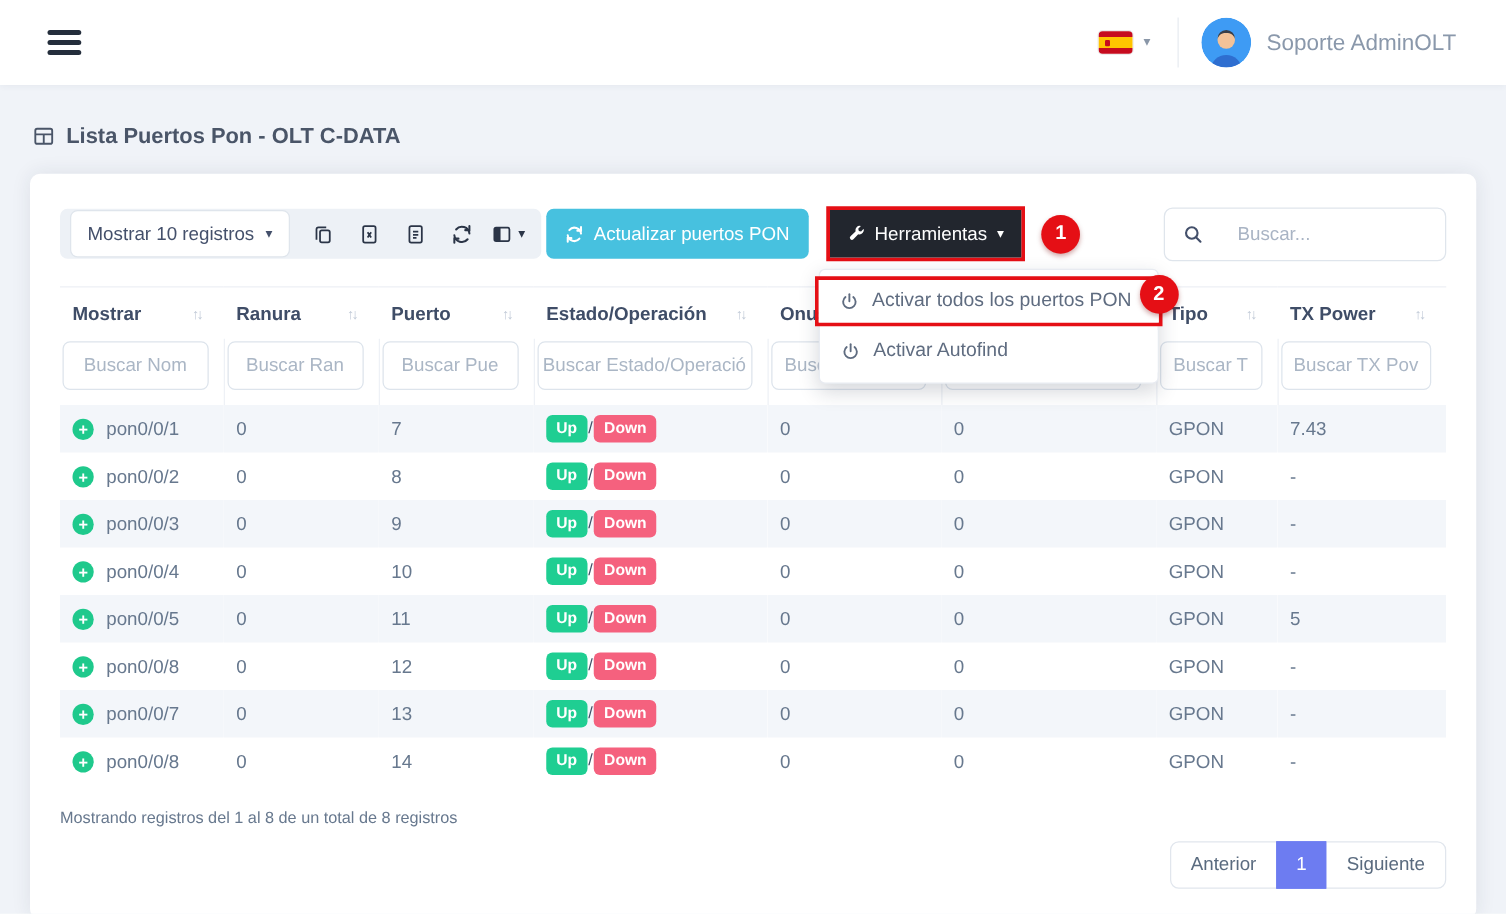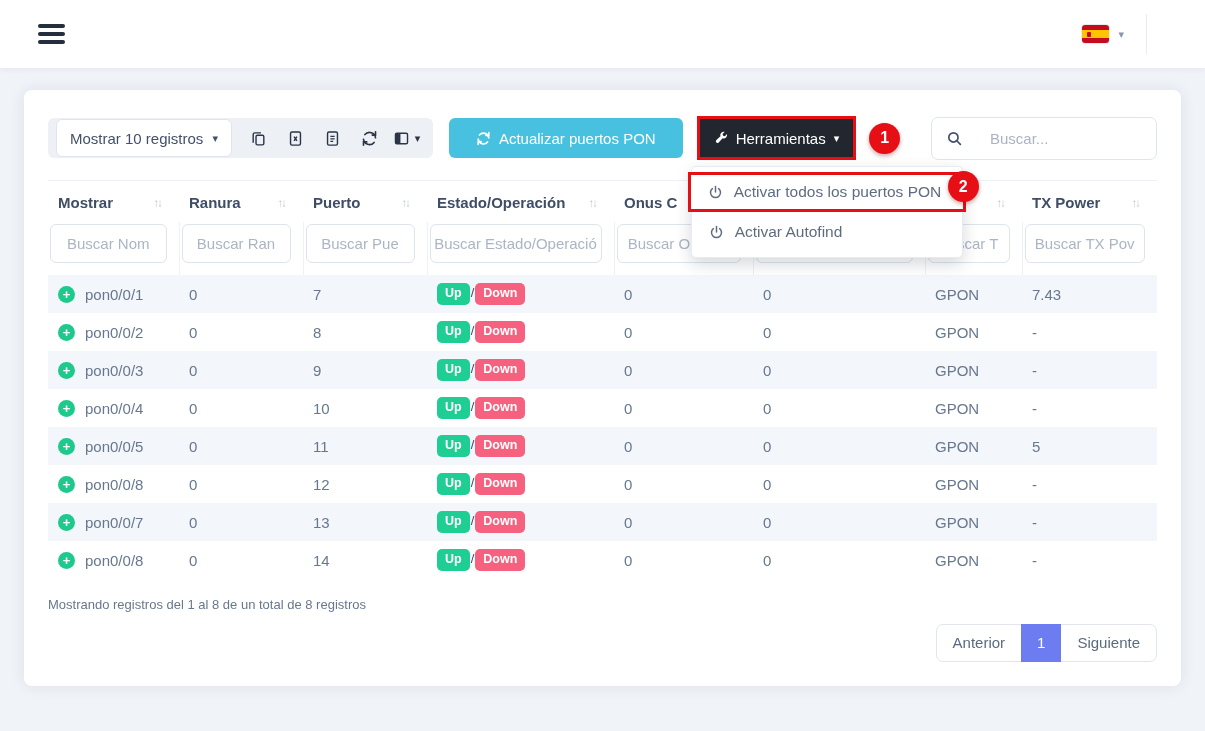--- a/index.html
+++ b/index.html
@@ -37,21 +37,21 @@
   
   .toolbar { display:flex; align-items:center; position:relative; z-index:5; margin-bottom:20px; }
   .strip { background:#edf1f6; border-radius:6px; display:flex; align-items:center;
     height:40px; padding:0 8px; }
   .length-btn { background:#fff; border:1px solid #dfe5ec; border-radius:6px; height:38px;
     padding:0 13px; color:#44506b; font-size:15px; display:flex; align-items:center; gap:9px;
     margin-right:8px; cursor:pointer; }
   .icon-btn { width:37px; height:38px; display:flex; align-items:center; justify-content:center;
     background:transparent; border:none; color:#2b3547; cursor:pointer; gap:5px; }
   .btn-update { background:#47c1df; color:#fff; border:none; border-radius:6px; height:40px;
-    padding:0 27px; font-size:15px; display:flex; align-items:center; gap:8px; margin-left:16px;
+    padding:0 15px; font-size:15px; display:flex; align-items:center; gap:8px; margin-left:4px;
     cursor:pointer; }
   .tools-wrap { position:relative; margin-left:14px; }
   .ann-frame { border:3px solid #e50f15; }
   .btn-tools { background:#22262e; color:#fff; border:none; height:38px; padding:0 14px;
     font-size:15px; display:flex; align-items:center; gap:8px; cursor:pointer; }
   .step-circle { width:31px; height:31px; border-radius:50%; background:#e50f15; color:#fff;
     font-size:16px; font-weight:bold; display:flex; align-items:center; justify-content:center;
     box-shadow:0 2px 4px rgba(120,0,0,.35); flex:0 0 auto; }
   .circle-1 { margin-left:13px; }
   .dropdown { position:absolute; top:calc(100% + 6px); left:-6px; width:272px; background:#fff;
@@ -108,24 +108,42 @@
       <i></i>
       <i></i>
       <i></i>
     </div>
   <div class="nav-right">
     <div class="flag-btn">
       <span class="flag"></span>
       <span class="caret">▾</span>
     </div>
     <div class="nav-divider"></div>
+    <div class="user-box">
+      <span class="avatar">
+        <svg viewBox="0 0 40 40" width="40" height="40">
+          <circle cx="20" cy="20" r="20" fill="#3e9bf4"></circle>
+          <path d="M8 41a12 11 0 0 1 24 0z" fill="#2e6ed0"></path>
+          <circle cx="20" cy="18" r="7" fill="#f2c298"></circle>
+          <path d="M13 17a7 7 0 0 1 14 0c-1.6-3.4-3.2-4.6-7-4.6s-5.4 1.2-7 4.6z" fill="#383e48"></path>
+        </svg>
+      </span>
+      <span class="user-name">Soporte AdminOLT</span>
+    </div>
   </div>
 </div>
 
 <div class="content">
+  <div class="page-title">
+    <svg viewBox="0 0 24 24" width="18" height="18" fill="none" stroke="#4a5568" stroke-width="2">
+      <rect x="3" y="4" width="18" height="16" rx="2"></rect>
+        <path d="M3 10h18M12 10v10"></path>
+    </svg>
+    <span>Lista Puertos Pon - OLT C-DATA</span>
+  </div>
 
   <div class="card">
 
     <div class="toolbar">
       <div class="strip">
         <button class="length-btn">
           <span>Mostrar 10 registros</span>
           <span class="caret" style="color:#44506b">▾</span>
         </button>
         <button class="icon-btn">

